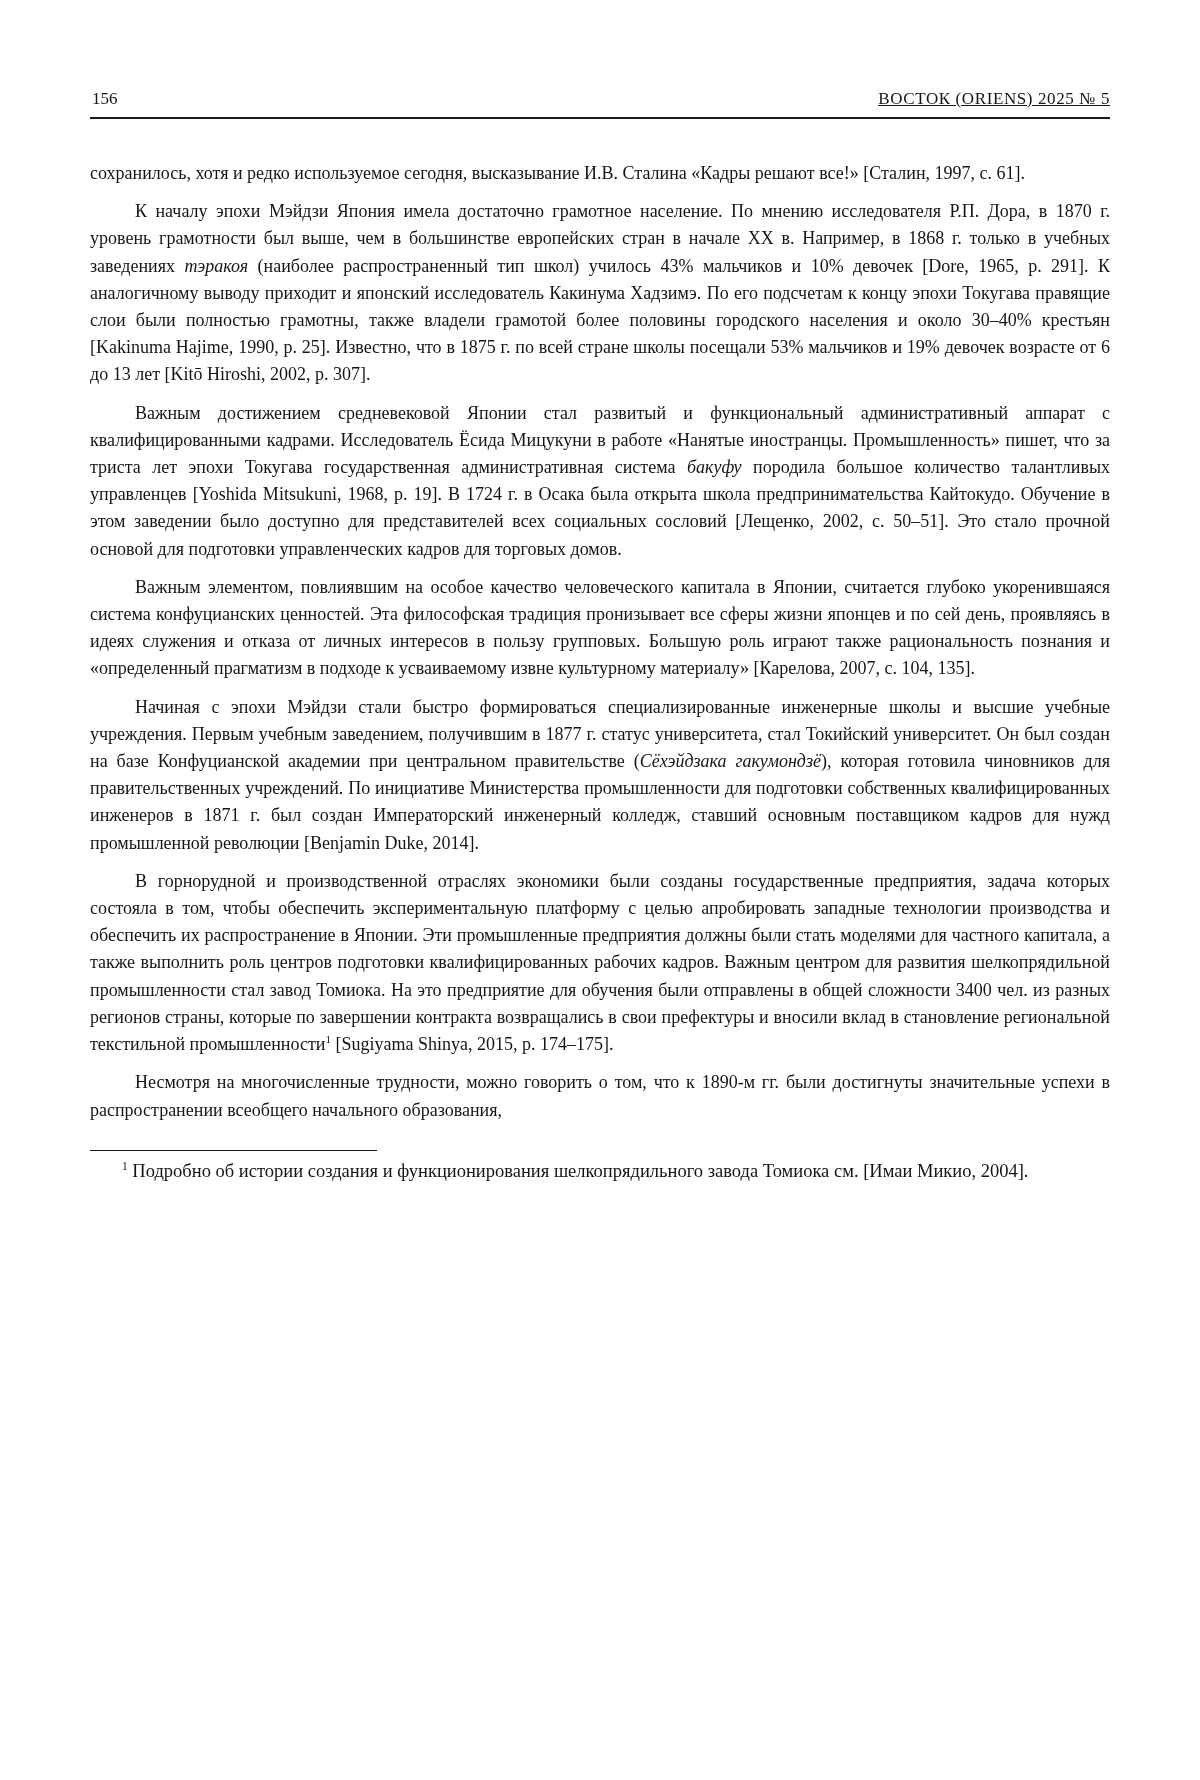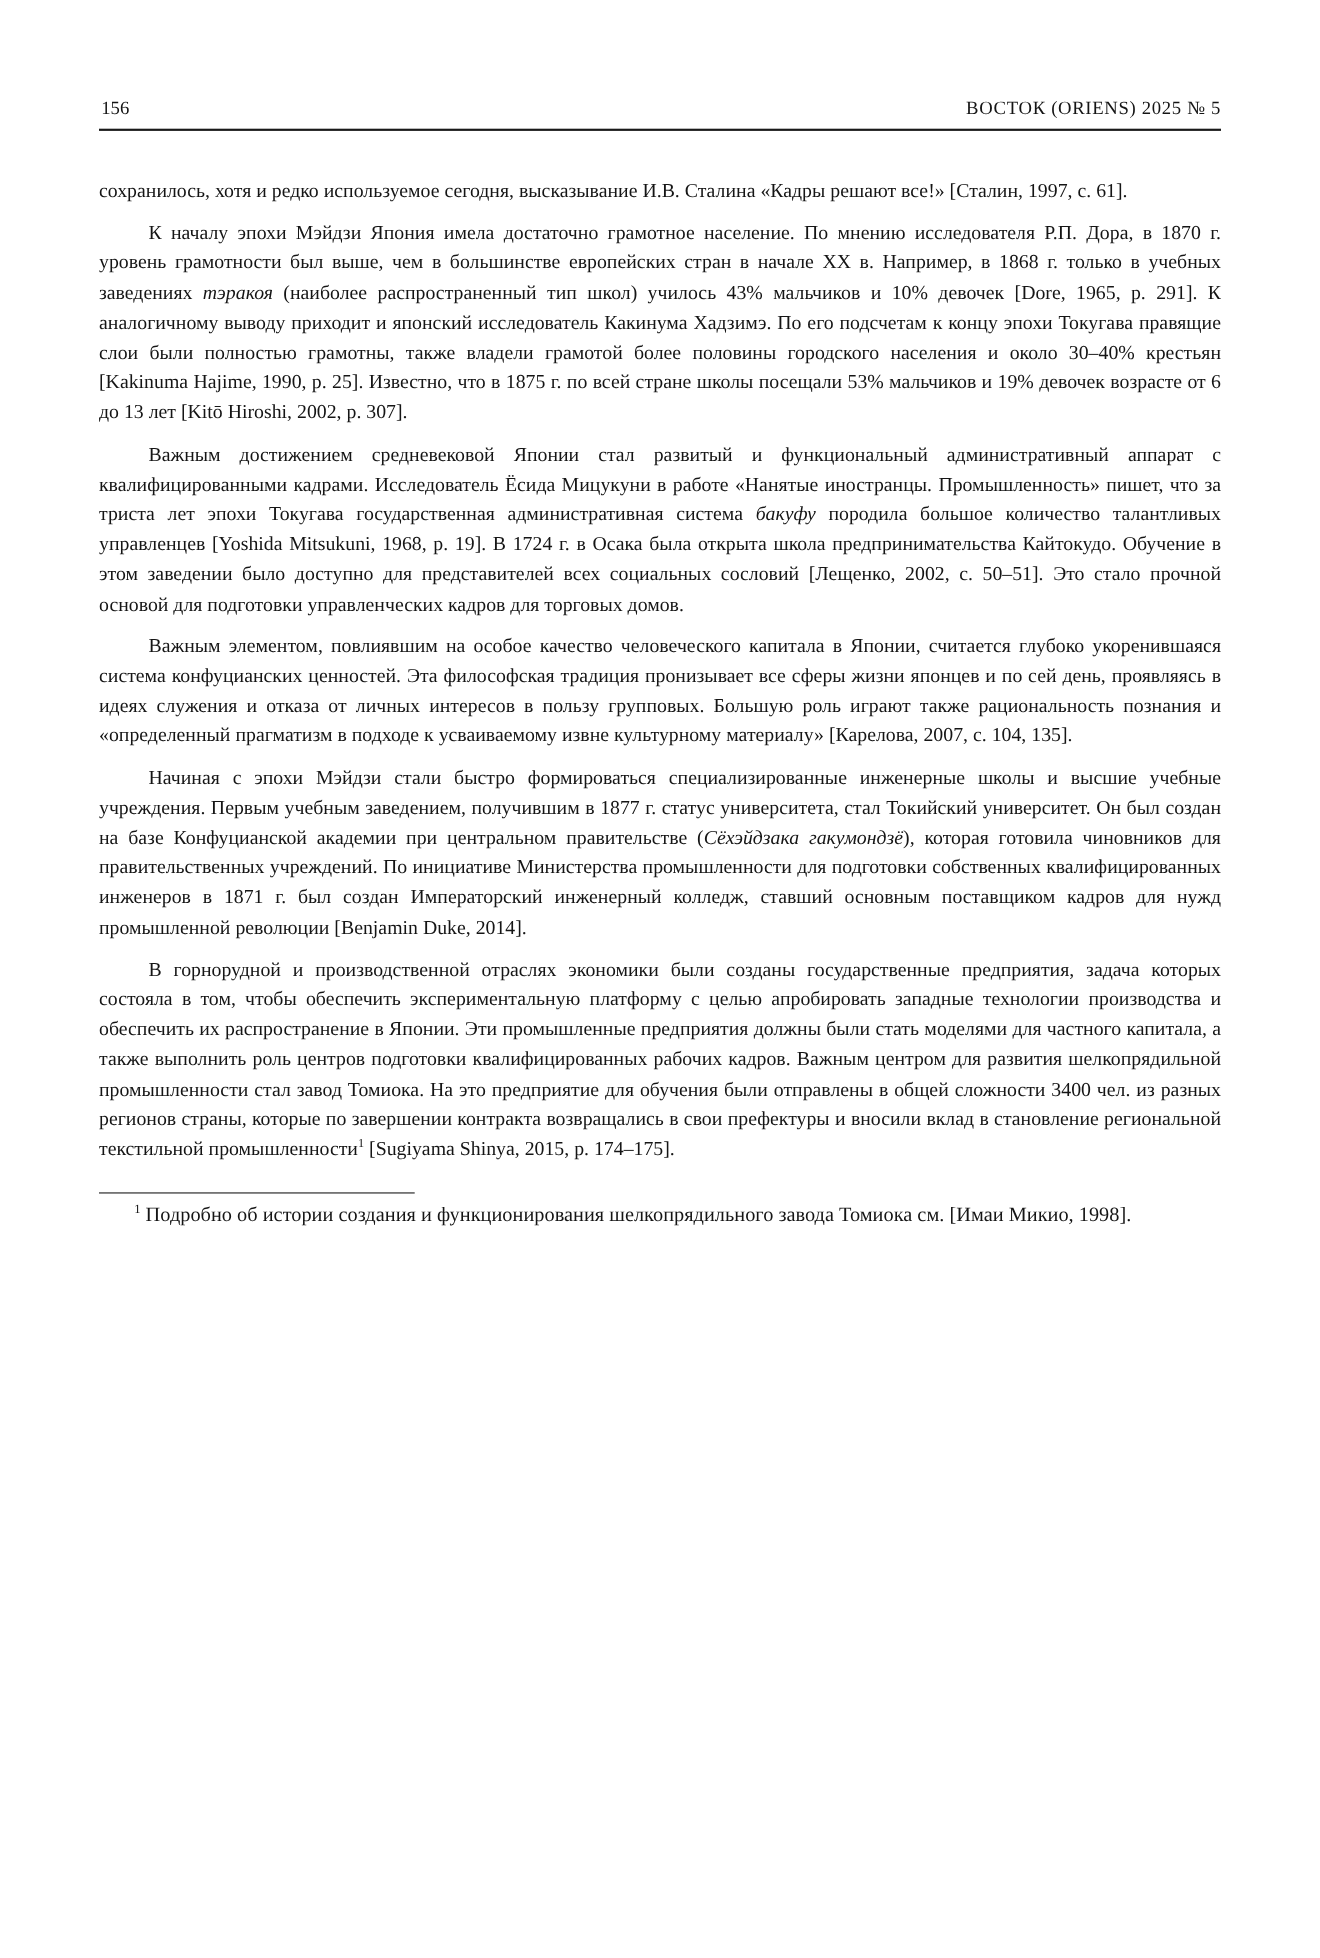--- a/index.html
+++ b/index.html
@@ -26,20 +26,21 @@
     font-size: 17px;
     line-height: 26px;
   }
   .page-number {
     position: absolute;
     left: 2px;
     top: 0;
   }
   .journal-title {
     letter-spacing: 0.6px;
+    text-decoration: underline;
   }
   .header-rule {
     height: 0;
     border-top: 2px solid #1a1a1a;
     margin-top: 3px;
   }
   .article-body {
     margin-top: 41px;
     font-size: 18px;
     line-height: 27.2px;
@@ -79,18 +80,19 @@
     <span class="journal-title">ВОСТОК (ORIENS) 2025 № 5</span>
   </header>
   <div class="header-rule"></div>
   <main class="article-body">
       <p class="para"><span>сохранилось, хотя и редко используемое сегодня, высказывание И.В. Сталина «Кадры решают все!» [Сталин, 1997, с. 61].</span></p>
       <p class="para indent"><span>К началу эпохи Мэйдзи Япония имела достаточно грамотное население. По мнению исследователя Р.П. Дора, в 1870 г. уровень грамотности был выше, чем в большинстве европейских стран в начале XX в. Например, в 1868 г. только в учебных заведениях </span><em>тэракоя</em><span> (наиболее распространенный тип школ) училось 43% мальчиков и 10% девочек [Dore, 1965, p. 291]. К аналогичному выводу приходит и японский исследователь Какинума Хадзимэ. По его подсчетам к концу эпохи Токугава правящие слои были полностью грамотны, также владели грамотой более половины городского населения и около 30–40% крестьян [Kakinuma Hajime, 1990, p. 25]. Известно, что в 1875 г. по всей стране школы посещали 53% мальчиков и 19% девочек возрасте от 6 до 13 лет [Kitō Hiroshi, 2002, p. 307].</span></p>
       <p class="para indent"><span>Важным достижением средневековой Японии стал развитый и функциональный административный аппарат с квалифицированными кадрами. Исследователь Ёсида Мицукуни в работе «Нанятые иностранцы. Промышленность» пишет, что за триста лет эпохи Токугава государственная административная система </span><em>бакуфу</em><span> породила большое количество талантливых управленцев [Yoshida Mitsukuni, 1968, p. 19]. В 1724 г. в Осака была открыта школа предпринимательства Кайтокудо. Обучение в этом заведении было доступно для представителей всех социальных сословий [Лещенко, 2002, с. 50–51]. Это стало прочной основой для подготовки управленческих кадров для торговых домов.</span></p>
       <p class="para indent"><span>Важным элементом, повлиявшим на особое качество человеческого капитала в Японии, считается глубоко укоренившаяся система конфуцианских ценностей. Эта философская традиция пронизывает все сферы жизни японцев и по сей день, проявляясь в идеях служения и отказа от личных интересов в пользу групповых. Большую роль играют также рациональность познания и «определенный прагматизм в подходе к усваиваемому извне культурному материалу» [Карелова, 2007, с. 104, 135].</span></p>
       <p class="para indent"><span>Начиная с эпохи Мэйдзи стали быстро формироваться специализированные инженерные школы и высшие учебные учреждения. Первым учебным заведением, получившим в 1877 г. статус университета, стал Токийский университет. Он был создан на базе Конфуцианской академии при центральном правительстве (</span><em>Сёхэйдзака гакумондзё</em><span>), которая готовила чиновников для правительственных учреждений. По инициативе Министерства промышленности для подготовки собственных квалифицированных инженеров в 1871 г. был создан Императорский инженерный колледж, ставший основным поставщиком кадров для нужд промышленной революции [Benjamin Duke, 2014].</span></p>
       <p class="para indent"><span>В горнорудной и производственной отраслях экономики были созданы государственные предприятия, задача которых состояла в том, чтобы обеспечить экспериментальную платформу с целью апробировать западные технологии производства и обеспечить их распространение в Японии. Эти промышленные предприятия должны были стать моделями для частного капитала, а также выполнить роль центров подготовки квалифицированных рабочих кадров. Важным центром для развития шелкопрядильной промышленности стал завод Томиока. На это предприятие для обучения были отправлены в общей сложности 3400 чел. из разных регионов страны, которые по завершении контракта возвращались в свои префектуры и вносили вклад в становление региональной текстильной промышленности</span><sup>1</sup><span> [Sugiyama Shinya, 2015, p. 174–175].</span></p>
+      <p class="para indent"><span>Несмотря на многочисленные трудности, можно говорить о том, что к 1890-м гг. были достигнуты значительные успехи в распространении всеобщего начального образования,</span></p>
     </main>
   <footer class="footnote-area">
     <div class="footnote-rule"></div>
-    <p class="footnote"><sup>1</sup><span> Подробно об истории создания и функционирования шелкопрядильного завода Томиока см. [Имаи Микио, 1998].</span></p>
+    <p class="footnote"><sup>1</sup><span> Подробно об истории создания и функционирования шелкопрядильного завода Томиока см. [Имаи Микио, 2004].</span></p>
   </footer>
 </div>
 
 </body></html>

